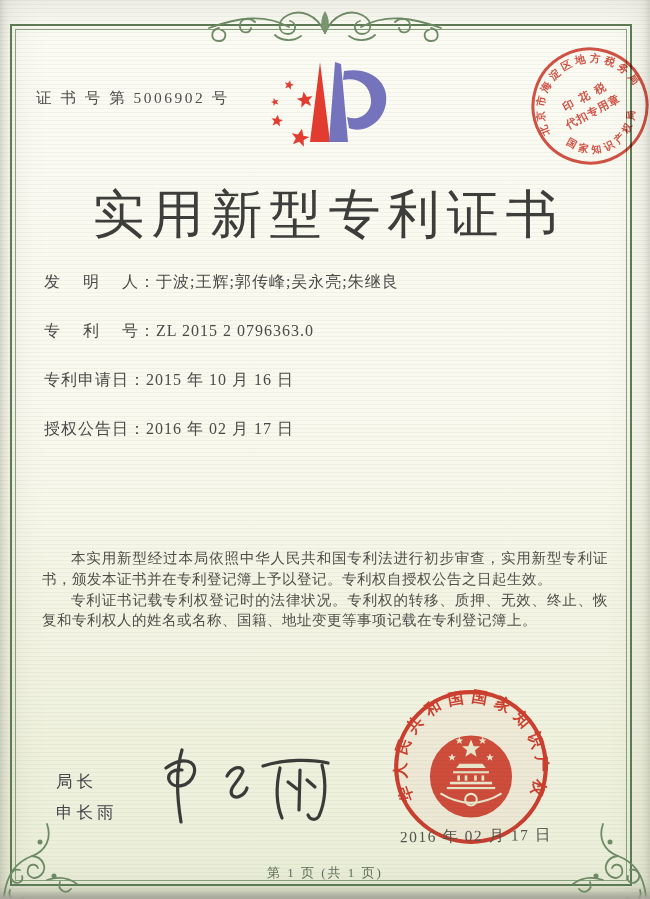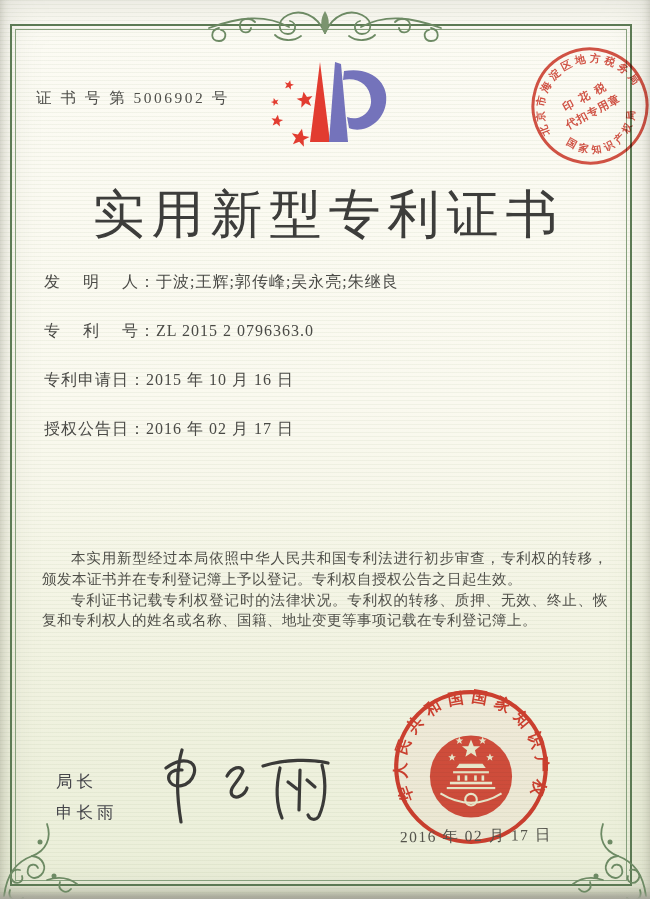--- a/index.html
+++ b/index.html
@@ -156,21 +156,21 @@
     </div>
     <div class="field-row">
       <span class="label">专利申请日：</span><span class="value">2015 年 10 月 16 日</span>
     </div>
     <div class="field-row">
       <span class="label">授权公告日：</span><span class="value">2016 年 02 月 17 日</span>
     </div>
   </div>
 
   <div class="body-text">
-    <p>本实用新型经过本局依照中华人民共和国专利法进行初步审查，专利权的转移，颁发本证书并在专利登记簿上予以登记。专利权自授权公告之日起生效。</p>
+    <p>本实用新型经过本局依照中华人民共和国专利法进行初步审查，实用新型专利证书，颁发本证书并在专利登记簿上予以登记。专利权自授权公告之日起生效。</p>
     <p>专利证书记载专利权登记时的法律状况。专利权的转移、质押、无效、终止、恢复和专利权人的姓名或名称、国籍、地址变更等事项记载在专利登记簿上。</p>
   </div>
 
   <div class="director">
     <div>局长</div>
     <div>申长雨</div>
   </div>
 
   <svg class="signature" viewBox="0 0 225 95">
     <g stroke="#3a3a38" stroke-width="3.2" fill="none" stroke-linecap="round" stroke-linejoin="round">
@@ -219,15 +219,16 @@
         <g stroke="#f9f5e9" stroke-width="2" fill="none">
           <circle cx="75" cy="106" r="5.5"></circle>
           <path d="M46,100 Q75,118 104,100"></path>
         </g>
       </g>
     </svg>
   </div>
 
   <div class="stamp-date">2016 年 02 月 17 日</div>
 
+  <div class="page-footer">第 1 页 (共 1 页)</div>
 
   <div class="photo-edge-bottom"></div>
 </div>
 
 </body></html>

